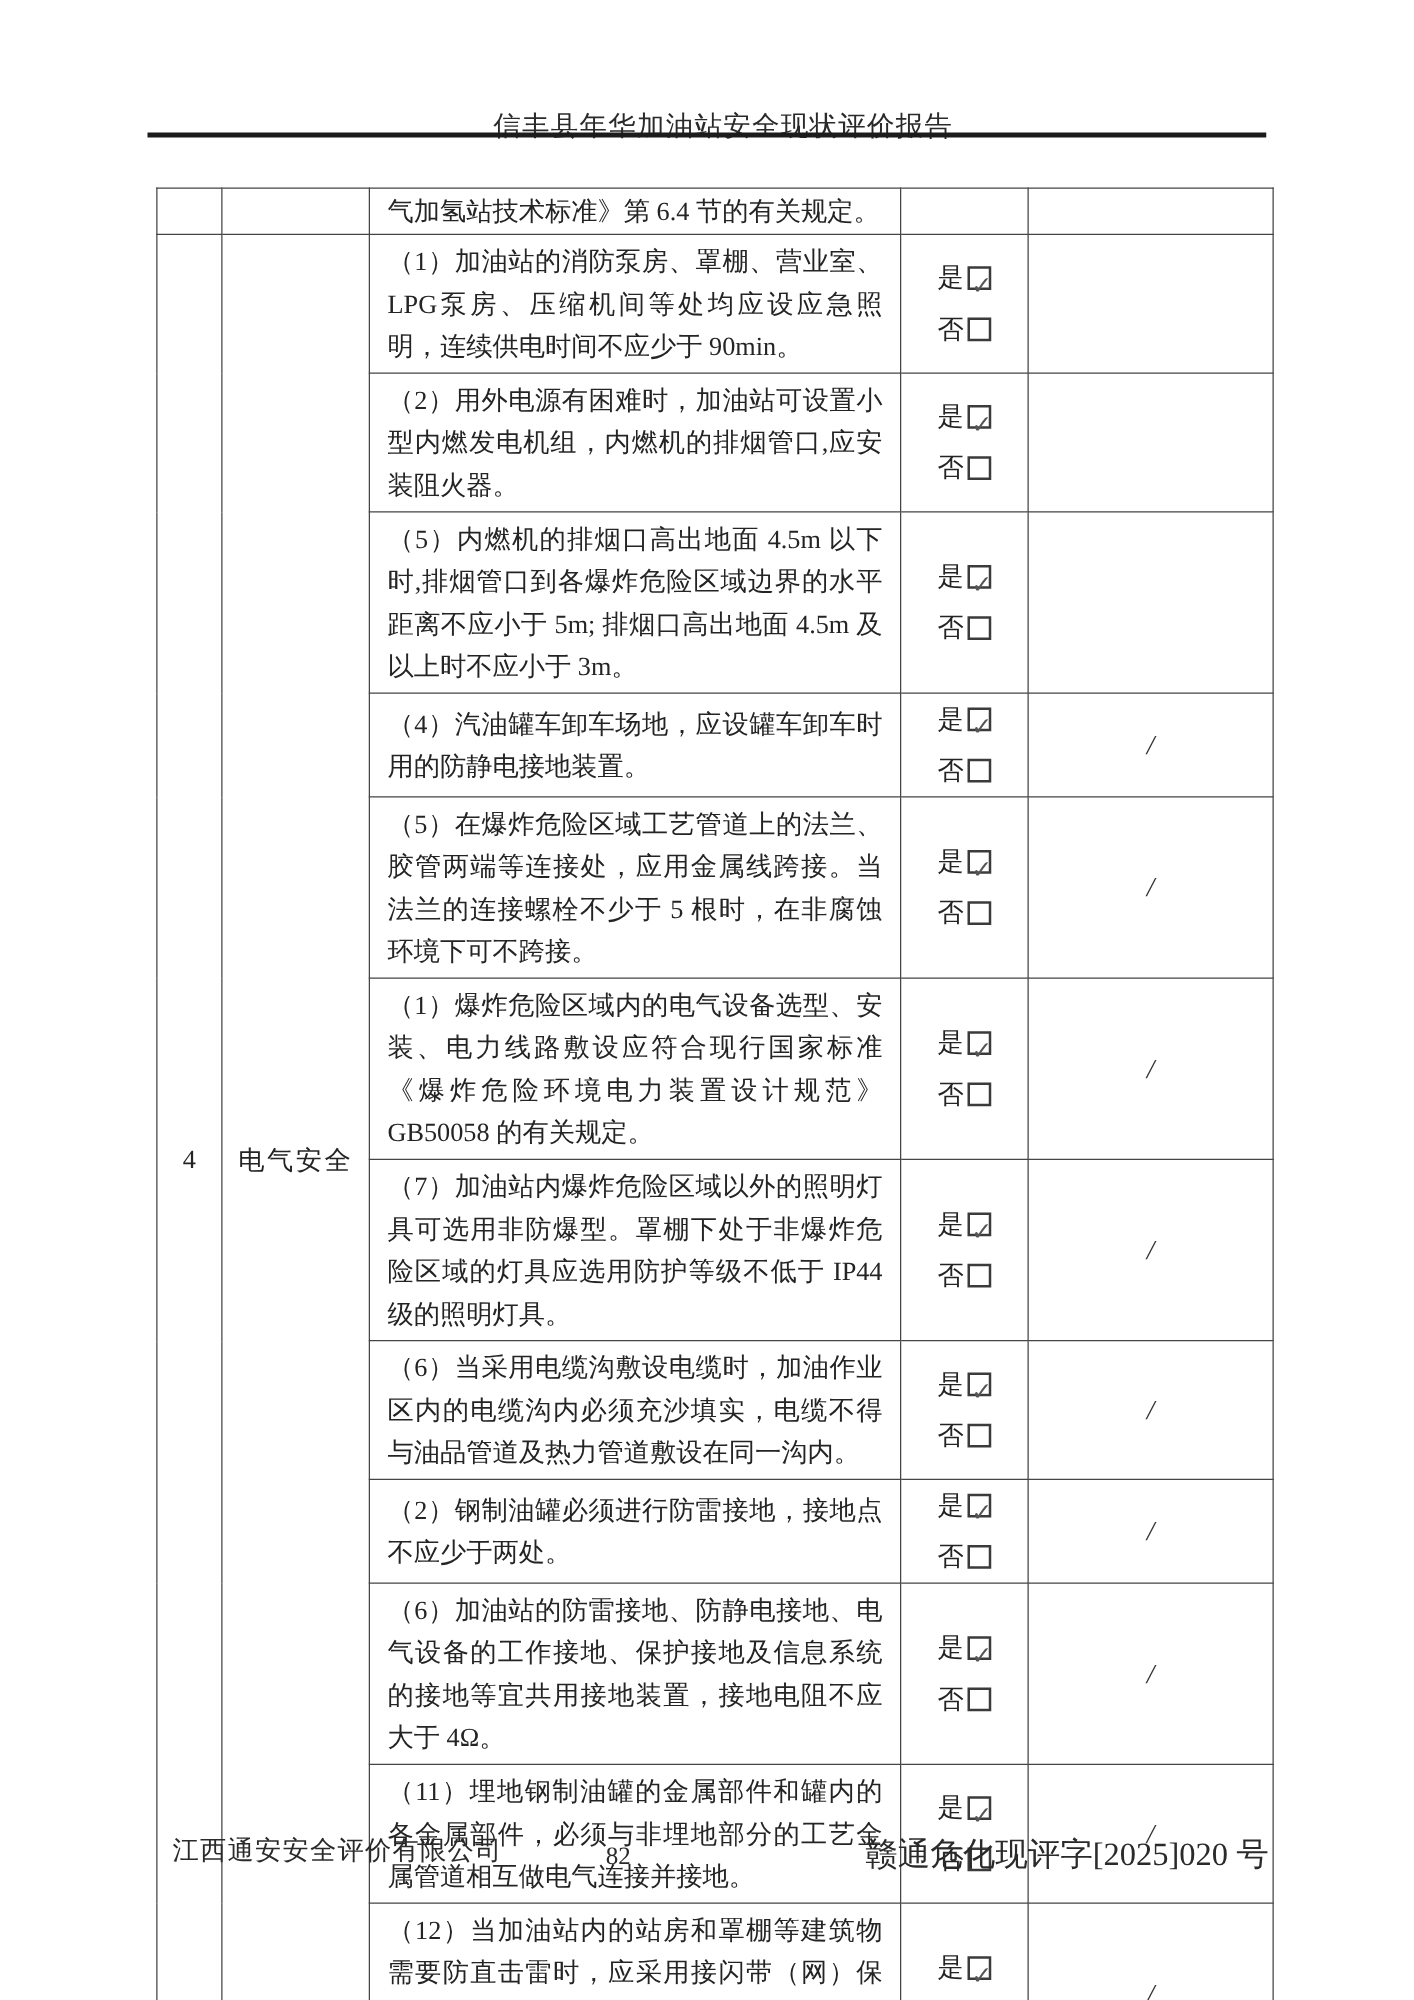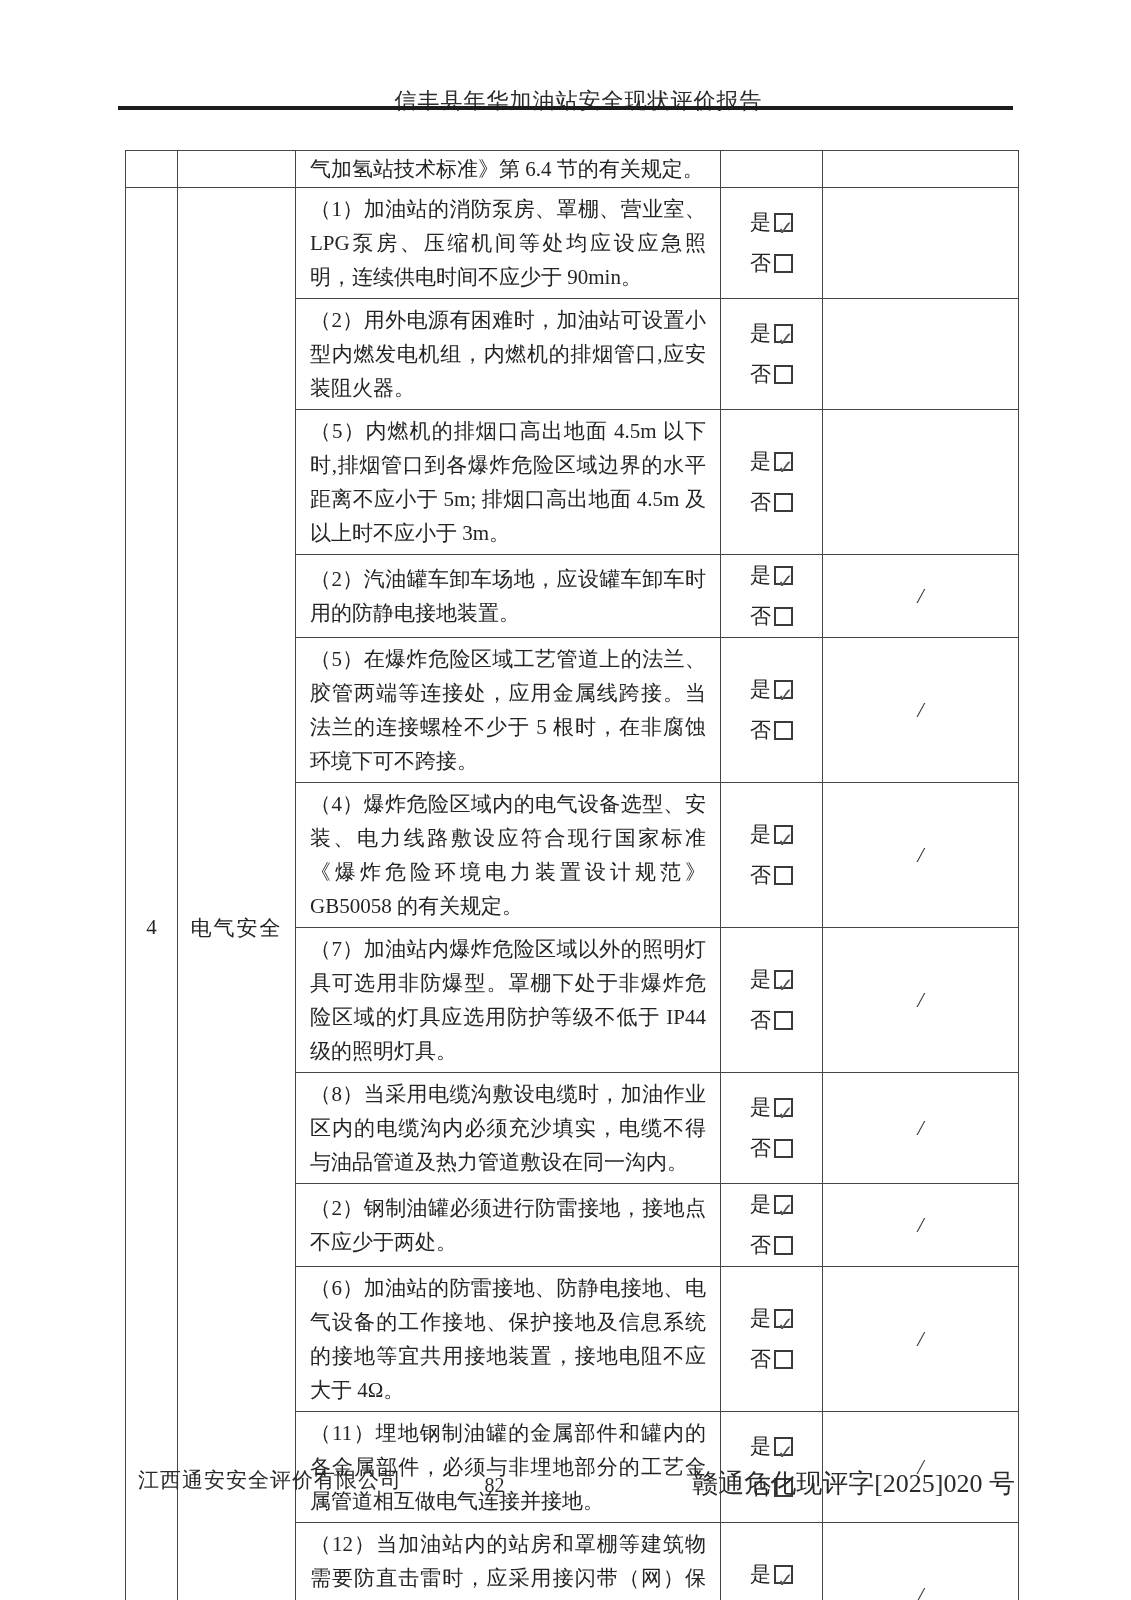--- a/index.html
+++ b/index.html
@@ -133,21 +133,21 @@
           <div class="yn">
             <div class="yn-row"><span class="yn-label">是</span><span class="cb"><span class="tick">✓</span></span></div>
             <div class="yn-row"><span class="yn-label">否</span><span class="cb"></span></div>
           </div>
         </td>
         <td class="c5"><span class="slash"></span></td>
       </tr>
 
       <tr style="height:68px">
         <td class="c3">
-            <div class="clause">（2）汽油罐车卸车场地，应设罐车卸车时用的防静电接地装置。</div>
+            <div class="clause">（4）汽油罐车卸车场地，应设罐车卸车时用的防静电接地装置。</div>
           </td>
         <td class="c4">
           <div class="yn">
             <div class="yn-row"><span class="yn-label">是</span><span class="cb"><span class="tick">✓</span></span></div>
             <div class="yn-row"><span class="yn-label">否</span><span class="cb"></span></div>
           </div>
         </td>
         <td class="c5"><span class="slash">/</span></td>
       </tr>
 
@@ -159,21 +159,21 @@
           <div class="yn">
             <div class="yn-row"><span class="yn-label">是</span><span class="cb"><span class="tick">✓</span></span></div>
             <div class="yn-row"><span class="yn-label">否</span><span class="cb"></span></div>
           </div>
         </td>
         <td class="c5"><span class="slash">/</span></td>
       </tr>
 
       <tr style="height:106px">
         <td class="c3">
-            <div class="clause">（4）爆炸危险区域内的电气设备选型、安装、电力线路敷设应符合现行国家标准《爆炸危险环境电力装置设计规范》GB50058 的有关规定。</div>
+            <div class="clause">（1）爆炸危险区域内的电气设备选型、安装、电力线路敷设应符合现行国家标准《爆炸危险环境电力装置设计规范》GB50058 的有关规定。</div>
           </td>
         <td class="c4">
           <div class="yn">
             <div class="yn-row"><span class="yn-label">是</span><span class="cb"><span class="tick">✓</span></span></div>
             <div class="yn-row"><span class="yn-label">否</span><span class="cb"></span></div>
           </div>
         </td>
         <td class="c5"><span class="slash">/</span></td>
       </tr>
 
@@ -185,21 +185,21 @@
           <div class="yn">
             <div class="yn-row"><span class="yn-label">是</span><span class="cb"><span class="tick">✓</span></span></div>
             <div class="yn-row"><span class="yn-label">否</span><span class="cb"></span></div>
           </div>
         </td>
         <td class="c5"><span class="slash">/</span></td>
       </tr>
 
       <tr style="height:104px">
         <td class="c3">
-            <div class="clause">（8）当采用电缆沟敷设电缆时，加油作业区内的电缆沟内必须充沙填实，电缆不得与油品管道及热力管道敷设在同一沟内。</div>
+            <div class="clause">（6）当采用电缆沟敷设电缆时，加油作业区内的电缆沟内必须充沙填实，电缆不得与油品管道及热力管道敷设在同一沟内。</div>
           </td>
         <td class="c4">
           <div class="yn">
             <div class="yn-row"><span class="yn-label">是</span><span class="cb"><span class="tick">✓</span></span></div>
             <div class="yn-row"><span class="yn-label">否</span><span class="cb"></span></div>
           </div>
         </td>
         <td class="c5"><span class="slash">/</span></td>
       </tr>
 

